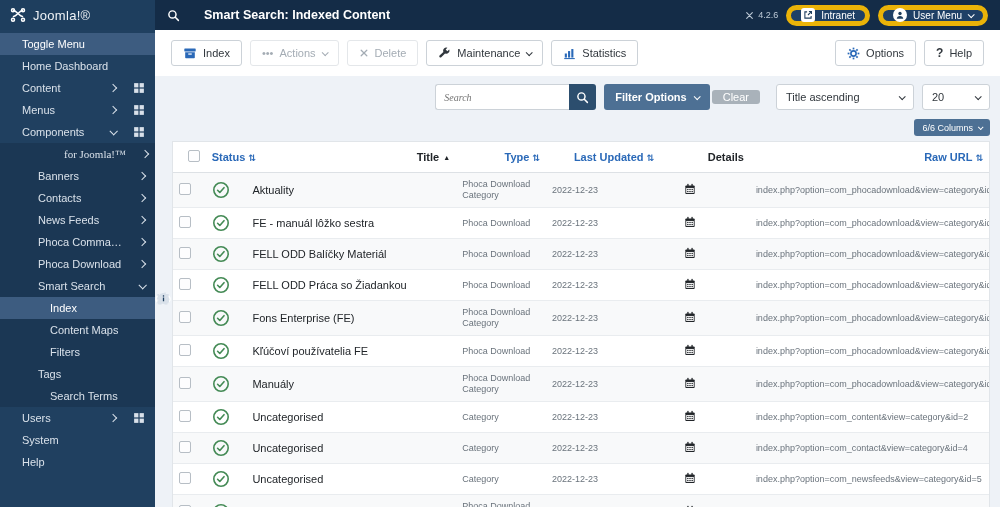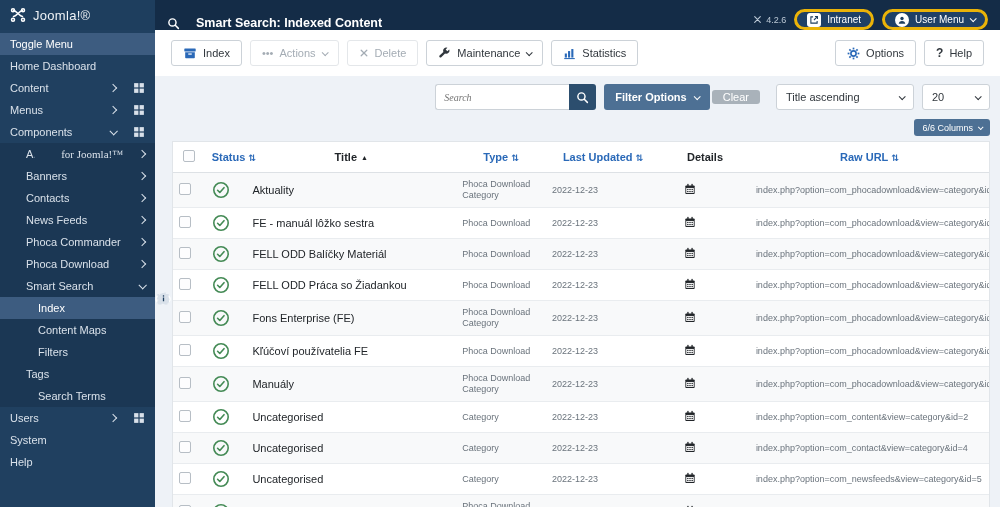--- a/index.html
+++ b/index.html
@@ -3,36 +3,36 @@
 <meta charset="utf-8">
 <style>
   * { box-sizing:border-box; margin:0; padding:0; }
   html,body { width:1000px; height:507px; overflow:hidden; }
   body { font-family:"Liberation Sans","DejaVu Sans",sans-serif; background:var(--content-bg,#eef2f7); position:relative; }
 
   
   .topbar { position:absolute; top:0; left:0; width:1000px; height:30px; display:flex; z-index:20; }
   .logo-box { width:155px; background:var(--logo-bg,#1e3e5e); color:#fff; display:flex; align-items:center; gap:7px; padding:0 10px; }
   .logo-text { font-size:13px; color:#eef2f6; letter-spacing:.3px; }
-  .topbar-main { flex:1; background:var(--header-bg,#142c47); color:#fff; display:flex; align-items:flex-end; gap:16px; padding:0 12px; }
+  .topbar-main { flex:1; background:var(--header-bg,#142c47); color:#fff; display:flex; align-items:center; gap:24px; padding:0 12px; }
   .page-title { font-size:12.5px; font-weight:600; }
   .tb-right { margin-left:auto; display:flex; align-items:center; gap:8px; }
   .version { display:flex; align-items:center; gap:4px; font-size:9px; color:#bcc9d6; }
   .pill { display:flex; align-items:center; gap:6px; height:21px; padding:0 10px; border-radius:11px;
-          background:#1f4066; border:3px solid #eab308; color:#fff; font-size:10px; cursor:pointer; }
+          background:#1f4066; border:5px solid #eab308; color:#fff; font-size:10px; cursor:pointer; }
   .pill .ibox { width:14px; height:14px; background:#fff; border-radius:3px; display:flex; align-items:center; justify-content:center; }
   .pill .icirc { width:14px; height:14px; background:#fff; border-radius:50%; display:flex; align-items:center; justify-content:center; }
 
   
   .sidebar { position:absolute; top:30px; left:0; width:155px; height:477px; background:var(--sidebar-bg,#204060); color:#d9e1ea; padding-top:3px; }
   .sb-item { height:22px; display:flex; align-items:center; gap:8px; padding:0 10px; font-size:11px; cursor:pointer; white-space:nowrap; }
   .sb-item.lvl2 { padding-left:26px; background:rgba(8,22,39,.22); }
   .sb-item.lvl3 { padding-left:38px; background:rgba(8,22,39,.22); }
   .sb-item.active { background:var(--active-item-bg,#3d5c80); color:#fff; }
-  .sb-label { overflow:hidden; text-overflow:ellipsis; }
+  .sb-label { overflow:hidden; text-overflow:ellipsis;margin-left:12px; }
   .sb-suffix { font-size:11px; margin-left:18px;font-family:Liberation Serif, serif; }
   .sb-spacer { flex:1; }
   .icon { display:inline-flex; align-items:center; justify-content:center; }
   .sb-item .icon.main { width:16px; }
   .chv { display:inline-block; width:6px; height:6px; border-right:1.6px solid currentColor; border-bottom:1.6px solid currentColor; flex:none; }
   .chv.r { transform:rotate(-45deg); }
   .chv.d { transform:rotate(45deg) translateY(-1px); }
   .chv.sm { width:5px; height:5px; border-width:1.4px; }
 
   
@@ -61,21 +61,21 @@
 
   .columns-row { display:flex; justify-content:flex-end; margin:9px 0 5px; }
   .btn-columns { background:var(--steel-blue,#4d7094); border:none; color:#fff; height:17px; border-radius:3px;
                  padding:0 8px; font-size:9px; display:inline-flex; align-items:center; gap:5px; cursor:pointer; font-family:inherit;justify-content:space-between; }
 
   
   .table-card { background:#fff; border:1px solid #e1e5e9; }
   table { width:100%; border-collapse:collapse; table-layout:fixed; }
   col.c-check{width:4%} col.c-status{width:5%} col.c-title{width:25.7%} col.c-type{width:11%}
   col.c-date{width:14%} col.c-details{width:11%} col.c-url{width:29.3%}
-  th { text-align:center; font-size:11px; padding:8px 6px; border-bottom:1px solid #dde1e5; color:#212529; white-space:nowrap; }
+  th { text-align:right; font-size:11px; padding:8px 6px; border-bottom:1px solid #dde1e5; color:#212529; white-space:nowrap; }
   th.sortable { color:var(--accent-blue,#2a69b8); cursor:pointer; }
   th.active-sort { color:#212529; cursor:pointer; }
   .sort-both { font-size:9px; margin-left:3px; }
   .sort-asc { font-size:7px; margin-left:4px; vertical-align:1px; }
   td { font-size:11px; padding:6px; border-top:1px solid #e9ecef; color:#212529; vertical-align:middle; overflow:hidden; }
   tbody tr:nth-child(odd) { background:#f8f9fa; }
   td.type-cell,td.date-cell { font-size:9px; color:#6a737c; line-height:11px; }
   td.url-cell { font-size:9px; color:#6a737c; white-space:nowrap; }
   td .title-link { cursor:pointer; }
   .checkbox { display:inline-block; width:12px; height:12px; border:1px solid #b7bec5; border-radius:2px; background:#fdfdfe; cursor:pointer; }

